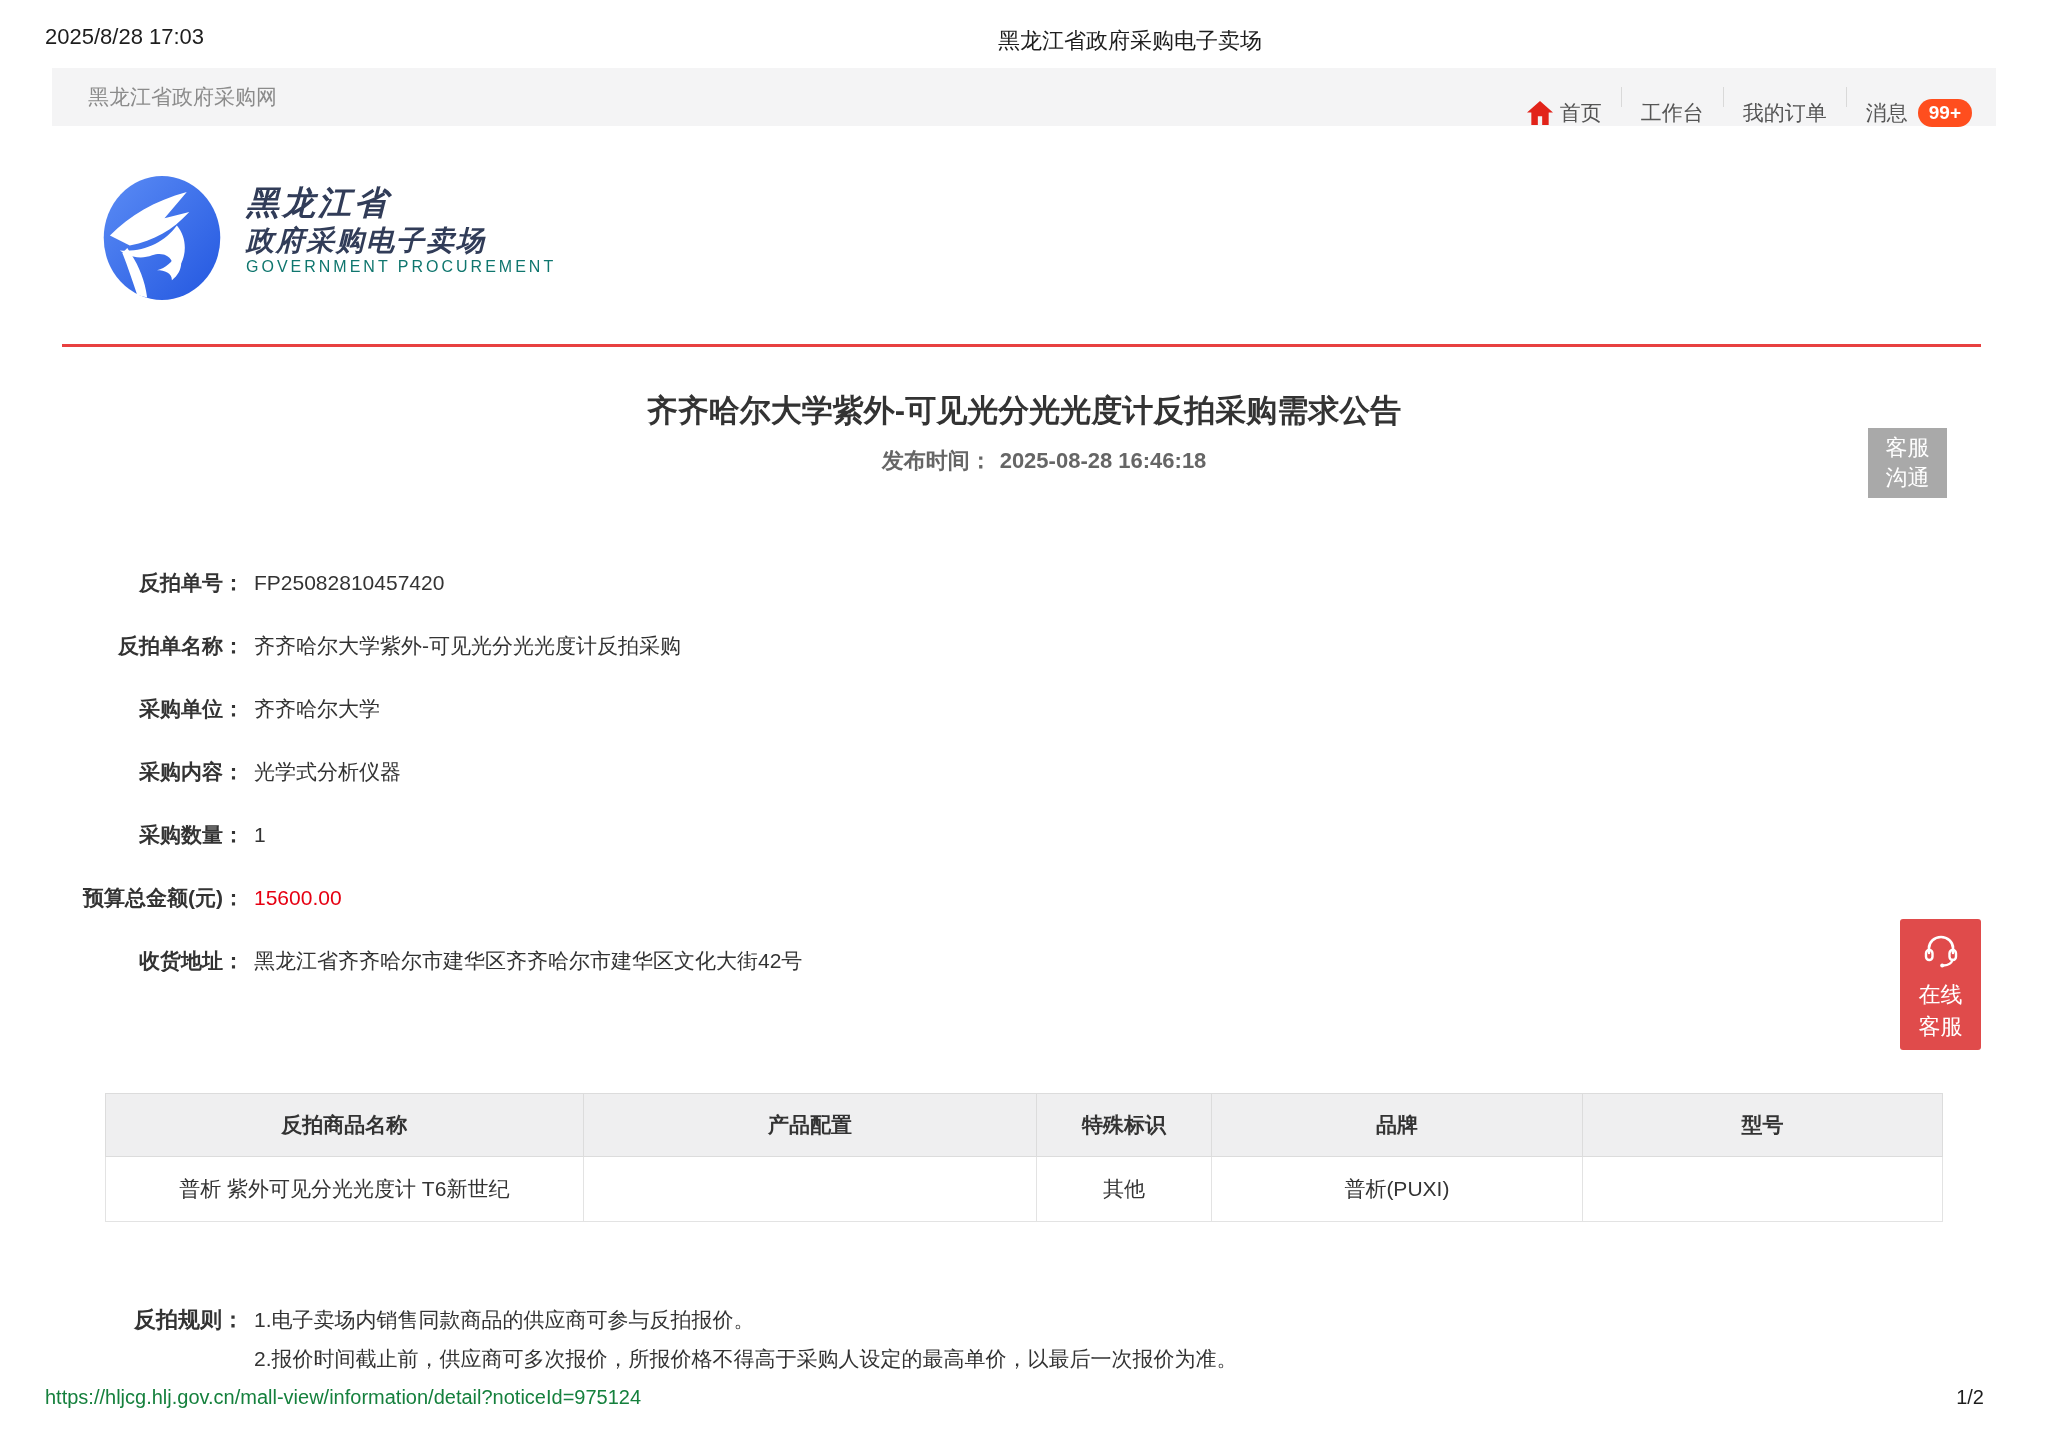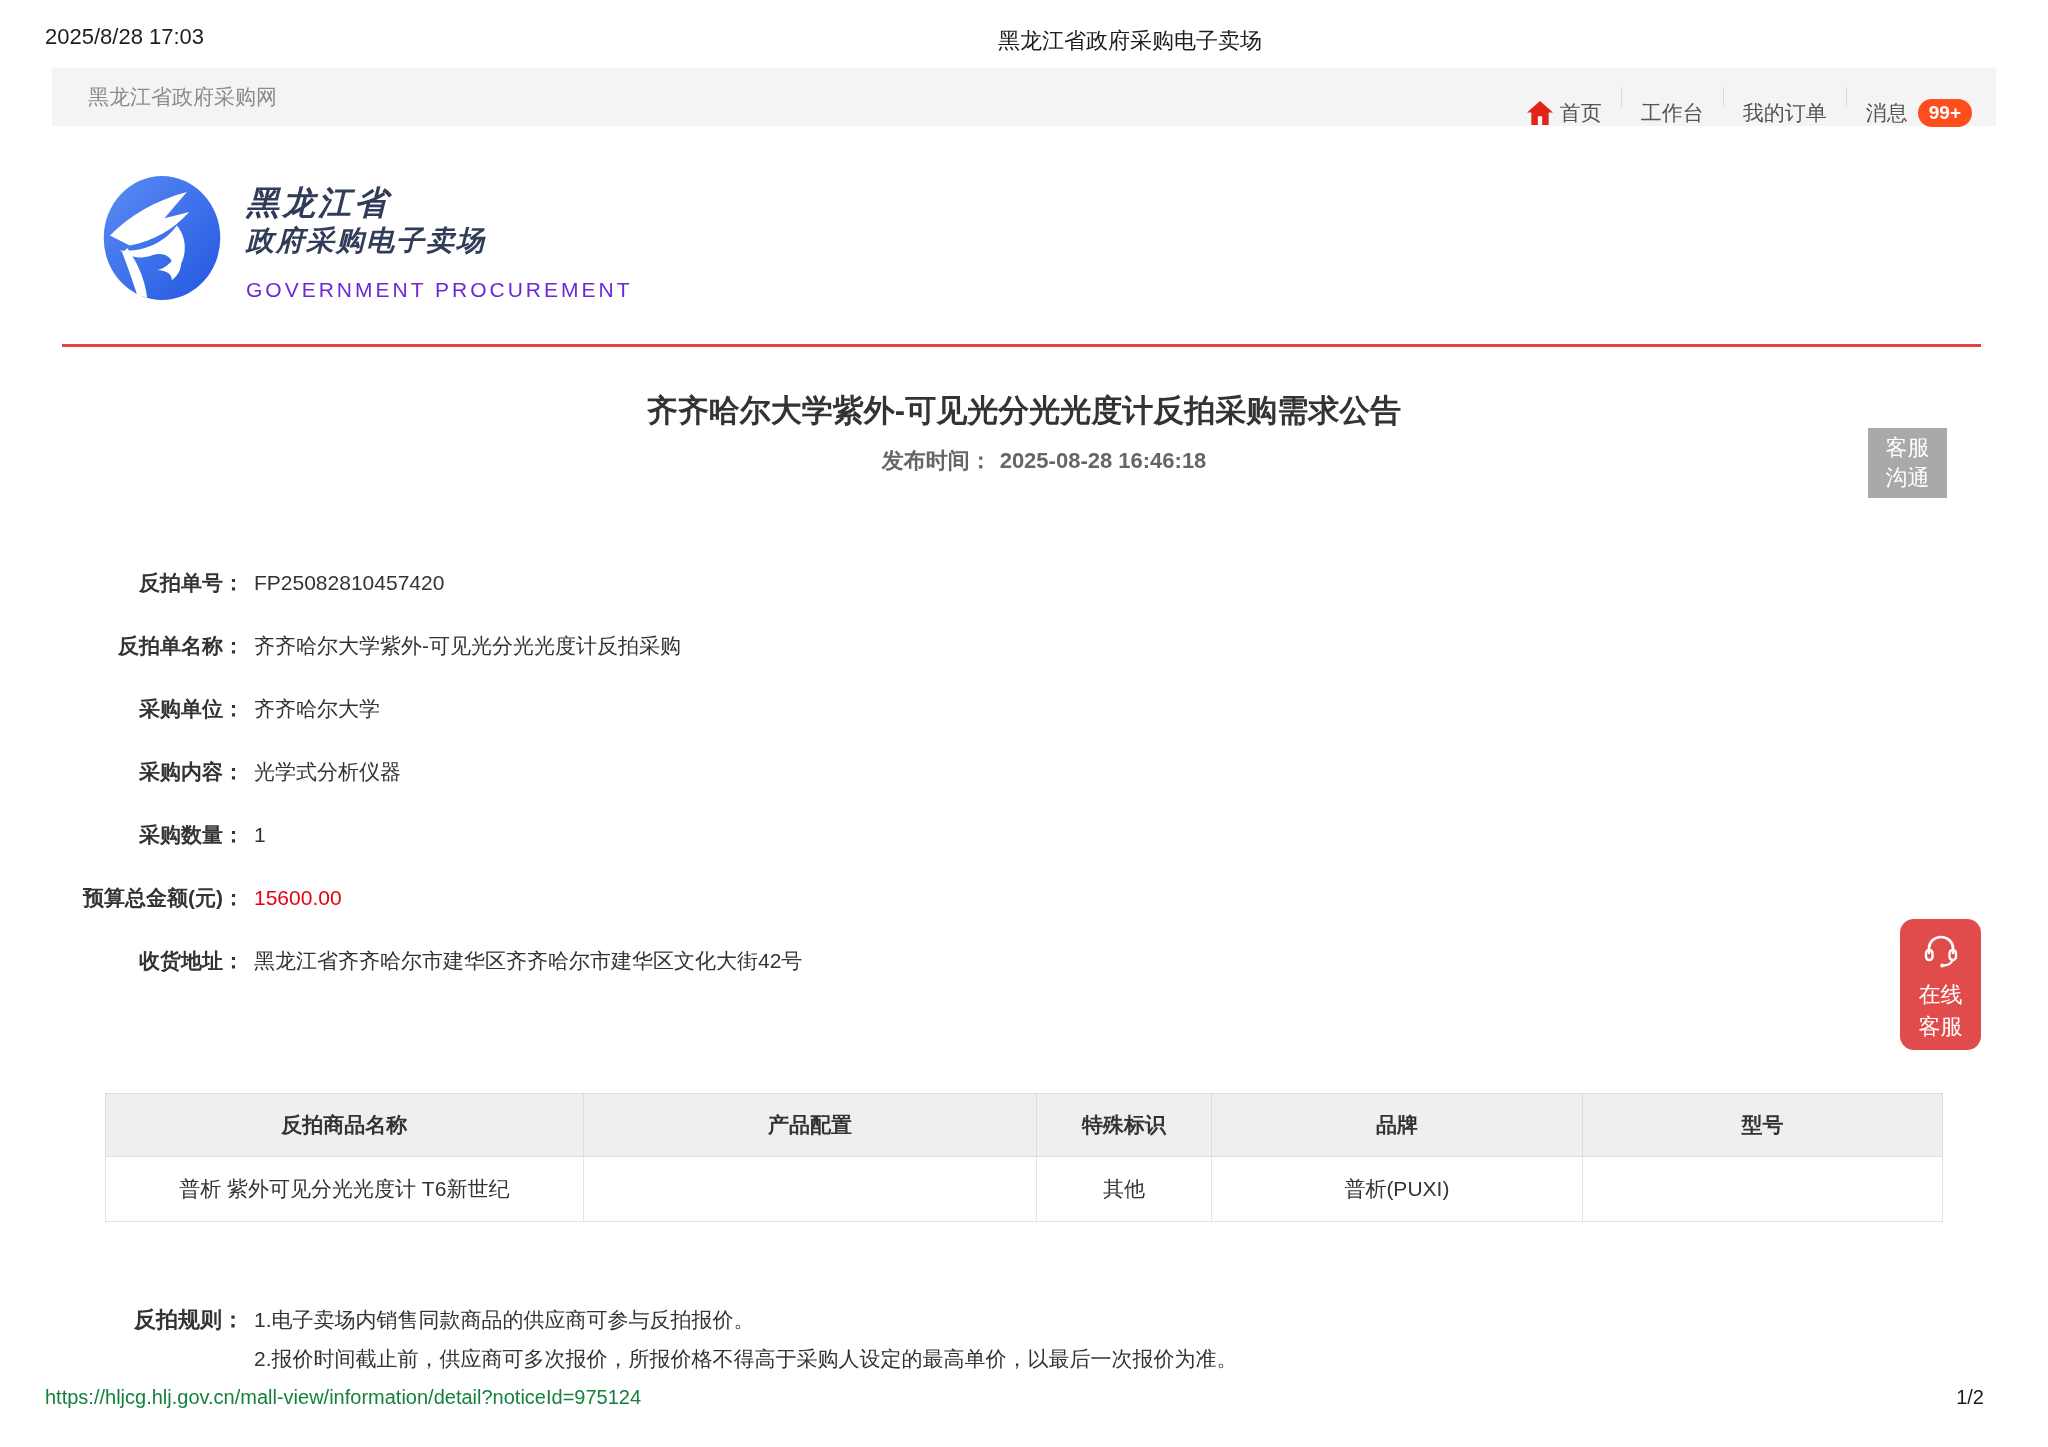--- a/index.html
+++ b/index.html
@@ -22,21 +22,21 @@
   .nav-item .home-svg{margin-right:7px;display:block;}
   .nav-sep{width:1px;height:20px;background:#d9d9d9;margin:0 19px;}
   .badge{background:#ff4e1e;color:#fff;border-radius:15px;padding:3px 11px;font-size:19px;margin-left:10px;font-weight:bold;}
 
   
   .logo{position:absolute;left:100px;top:176px;display:flex;align-items:flex-start;}
   .logo-mark{width:124px;height:124px;display:block;}
   .logo-text{margin-left:22px;padding-top:6px;}
   .logo-l1{font-size:33px;font-weight:bold;font-style:italic;color:#313c58;letter-spacing:3px;line-height:1.25;}
   .logo-l2{font-size:28px;font-weight:bold;font-style:italic;color:#313c58;letter-spacing:2px;line-height:1.25;}
-  .logo-l3{font-size:21px;color:#6d28d9;letter-spacing:3px;margin-top:20px;}
+  .logo-l3{font-size:16px;color:#0f766e;letter-spacing:3px;margin-top:0;}
 
   .red-line{position:absolute;left:62px;top:344px;width:1919px;height:3px;background:#e84040;}
 
   
   .notice-title{position:absolute;left:0;top:390px;width:100%;text-align:center;font-size:31px;font-weight:bold;color:#333;}
   .pub-time{position:absolute;left:0;top:446px;width:100%;text-align:center;font-size:22px;font-weight:bold;color:#666;padding-left:20px;}
   .pub-time .t{margin-left:8px;}
 
   .kefu-btn{position:absolute;left:1868px;top:428px;width:79px;height:70px;background:#a9a9a9;color:#fff;
     font-size:22px;display:flex;flex-direction:column;align-items:center;justify-content:center;line-height:1.35;cursor:pointer;}
@@ -53,21 +53,21 @@
     font-size:21px;color:#333;text-align:center;}
   .product-table th{background:#efeff0;font-weight:bold;height:60px;border:1px solid #dcdcdc;}
   .product-table td{height:62px;background:#fff;border:1px solid #e3e3e3;}
 
   
   .rules{position:absolute;left:52px;top:1300px;display:flex;align-items:flex-start;}
   .rules-label{width:192px;text-align:right;font-weight:bold;font-size:22px;color:#333;white-space:nowrap;line-height:39px;}
   .rules-items{margin-left:10px;font-size:21px;color:#333;line-height:39px;}
 
   
-  .online-kefu{position:absolute;left:1900px;top:919px;width:81px;height:131px;background:#e04b4b;border-radius:14px;
+  .online-kefu{position:absolute;left:1900px;top:919px;width:81px;height:131px;background:#e04b4b;border-radius:3px;
     color:#fff;display:flex;flex-direction:column;align-items:center;cursor:pointer;}
   .online-kefu .txt{font-size:22px;line-height:1.45;text-align:center;margin-top:8px;}
 </style>
 </head>
 <body>
 
 <div class="print-date">2025/8/28 17:03</div>
 <div class="print-doc-title">黑龙江省政府采购电子卖场</div>
 
 <div class="navbar">

